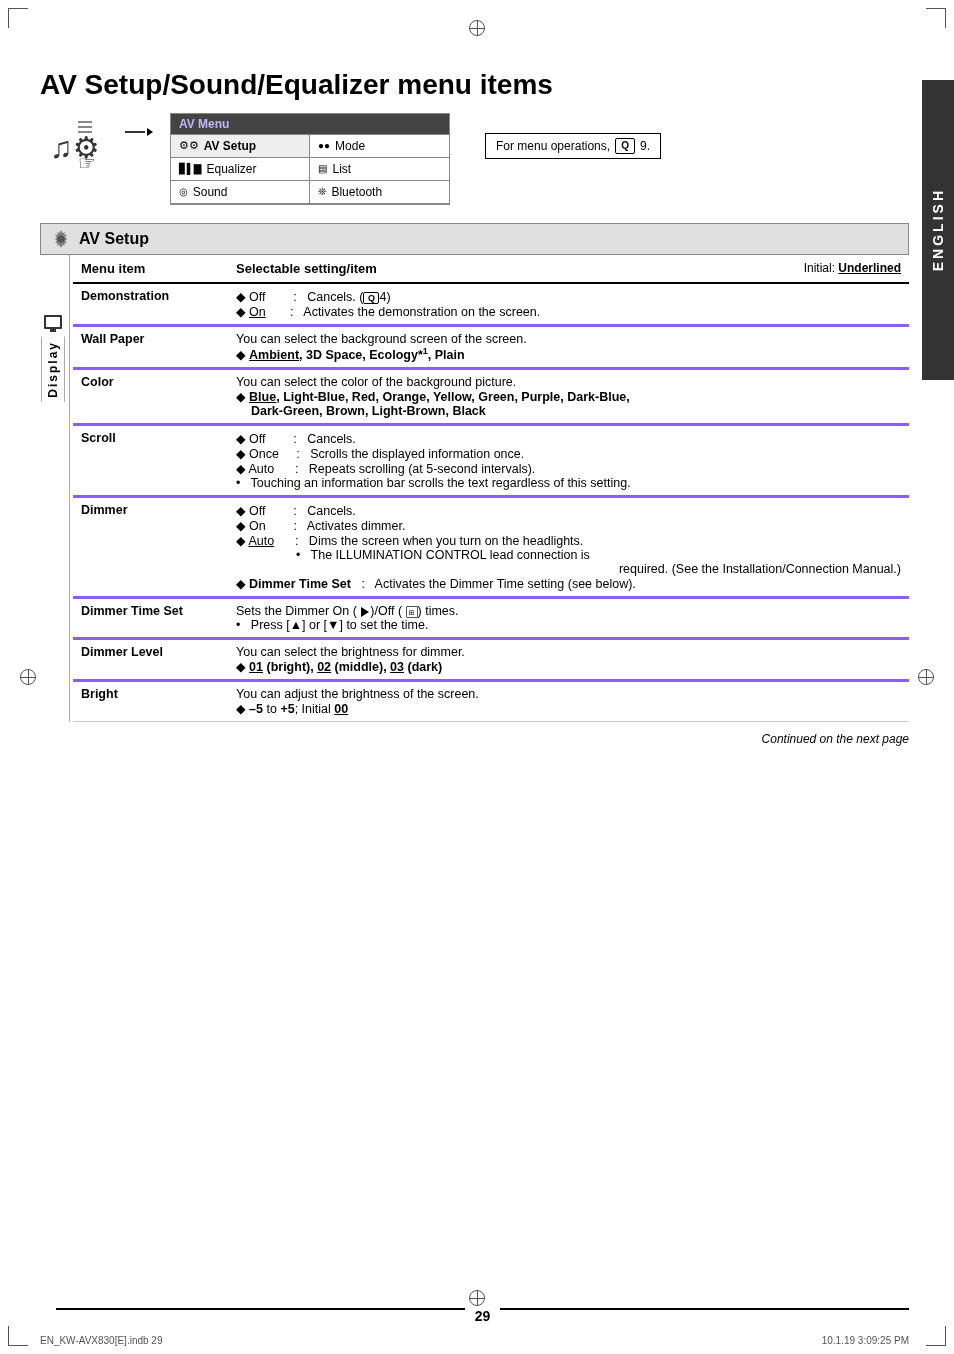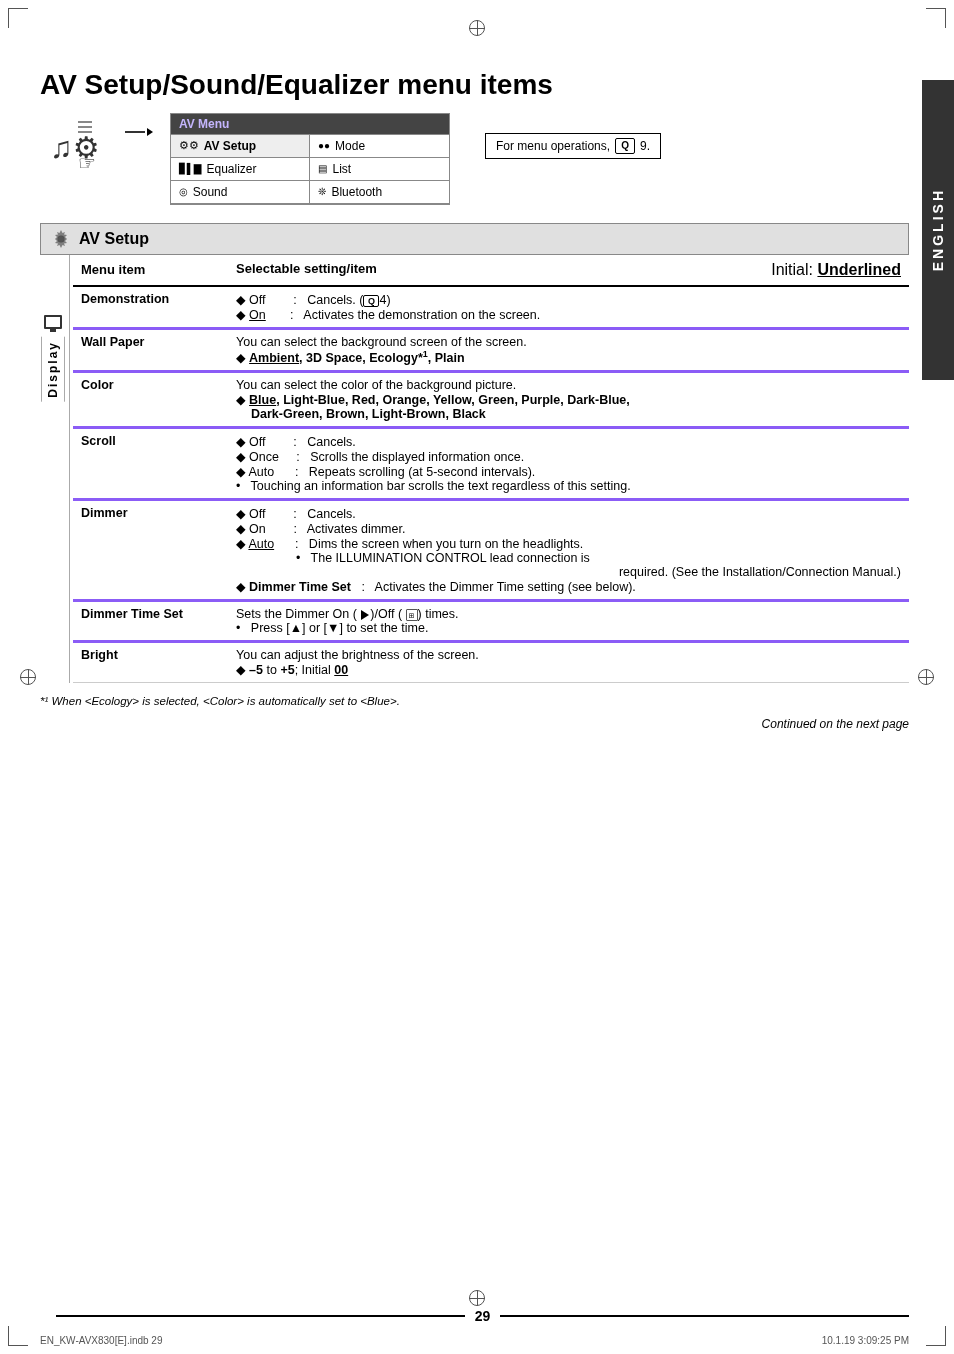--- a/index.html
+++ b/index.html
@@ -185,21 +185,21 @@
     }
     .settings-table td {
       padding: 5px 8px;
       vertical-align: top;
       border-bottom: 3px solid #8b5cf6;
     }
     .col-menu { width: 155px; font-weight: bold; }
     .col-setting { }
 
     .initial-label {
-      font-size: 16px;
+      font-size: 12px;
       font-weight: normal;
       float: right;
     }
     .underlined-initial { text-decoration: underline; font-weight: bold; }
     .underlined { text-decoration: underline; }
     .bold { font-weight: bold; }
 
     
     .table-display-wrapper {
       display: flex;
@@ -235,21 +235,20 @@
       margin-top: 10px;
     }
 
     
     .bottom-bar {
       position: absolute;
       bottom: 30px;
       left: 56px;
       right: 45px;
       display: flex;
-      align-items: center;
       gap: 10px;
     }
     .bottom-line {
       flex: 1;
       height: 2px;
       background: #000;
     }
     .page-number {
       font-size: 14px;
       font-weight: bold;
@@ -489,35 +488,39 @@
           <td class="col-menu"><strong>Dimmer Time Set</strong></td>
           <td class="col-setting">
             <div>Sets the Dimmer On (
               <span style="display:inline-block; width:0; height:0; border-top:5px solid transparent; border-bottom:5px solid transparent; border-left:8px solid #000; vertical-align:middle; margin:0 1px;"></span>)/Off (
               <span style="display:inline-block; width:12px; height:12px; border:1.5px solid #555; border-radius:1px; font-size:7px; vertical-align:middle; text-align:center; line-height:12px;">⊞</span>) times.
             </div>
             <div>• &nbsp; Press [▲] or [▼] to set the time.</div>
           </td>
         </tr>
 
+        <tr>
+          <td class="col-menu"><strong>Dimmer Level</strong></td>
+          <td class="col-setting">
+            <div>You can select the brightness for dimmer.</div>
+            <div>◆ <strong><span class="underlined bold">01</span> (bright), <span class="underlined bold">02</span> (middle), <span class="underlined bold">03</span> (dark)</strong></div>
+          </td>
+        </tr>
 
         <tr>
           <td class="col-menu"><strong>Bright</strong></td>
           <td class="col-setting">
             <div>You can adjust the brightness of the screen.</div>
             <div>◆ <strong>–5</strong> to <strong>+5</strong>; Initial <strong><span class="underlined bold">00</span></strong></div>
           </td>
         </tr>
       </tbody>
     </table>
   </div>
 
-  <div class="footnote">
-    <span>*¹  When &lt;Ecology&gt; is selected, &lt;Color&gt; is automatically set to &lt;Blue&gt;.</span>
-  </div>
 
   <div class="continued">Continued on the next page</div>
 
 </div>
 
 <div class="bottom-bar">
   <div class="bottom-line"></div>
   <span class="page-number">29</span>
   <div class="bottom-line"></div>
 </div>

